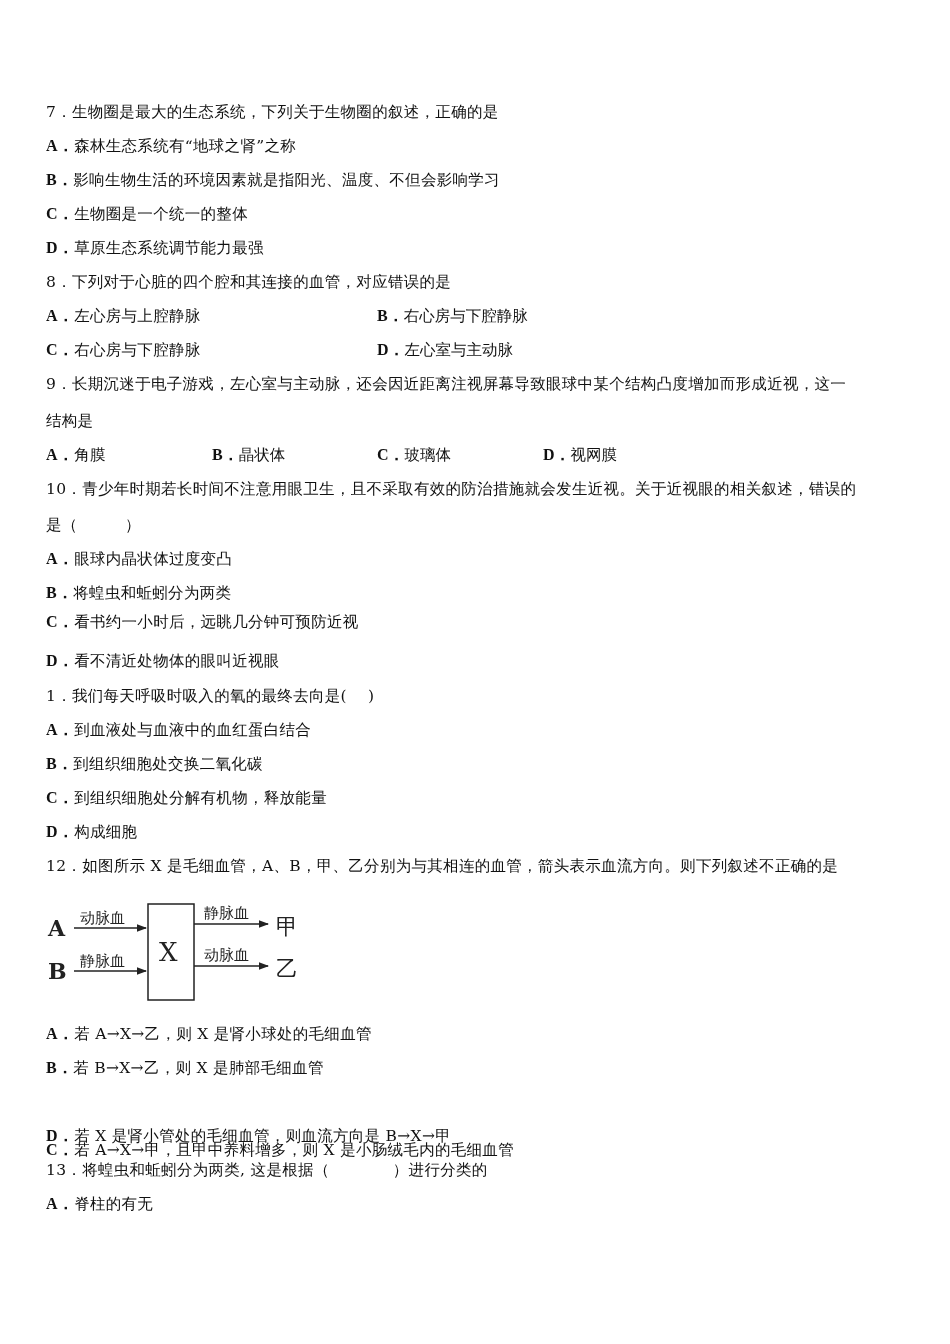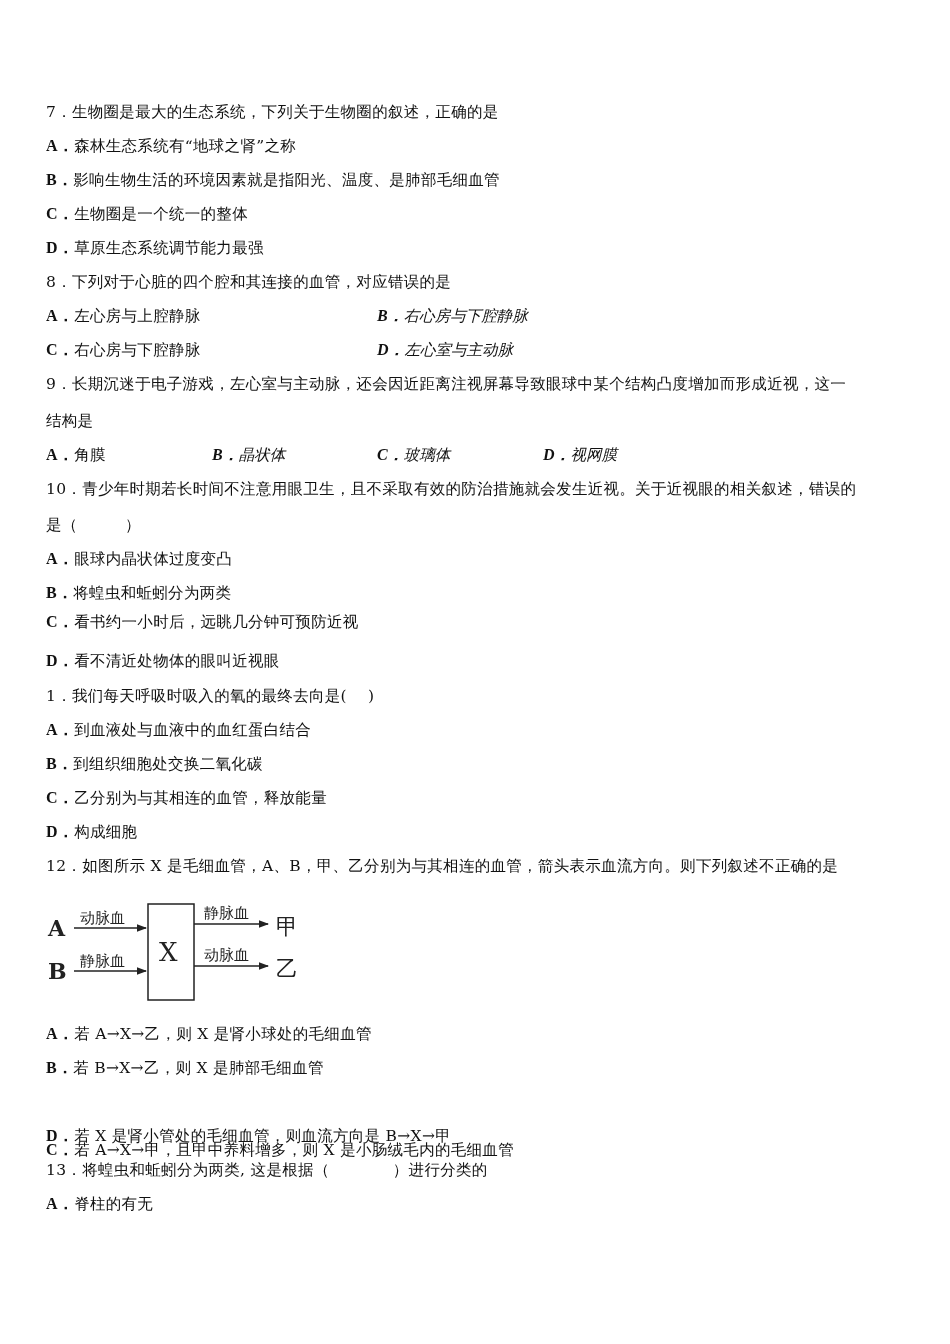--- a/index.html
+++ b/index.html
@@ -7,33 +7,33 @@
       width: 950px; height: 1344px; position: relative; overflow: hidden;
       font-family: "DejaVu Serif", "Liberation Serif", serif;
       color: #111111;
     }
     .line {
       position: absolute; left: 46px;
       font-size: 15.5px; line-height: 20px; white-space: nowrap;
       letter-spacing: 0.3px;
     }
     .lbl { font-weight: bold; font-family: "Liberation Serif", serif; font-size: 16px; }
-    .col { position: absolute; white-space: nowrap; font-size: 15.5px; line-height: 20px; font-style: italic; }
+    .col { position: absolute; white-space: nowrap; font-size: 15.5px; line-height: 20px; }
     .diagram { position: absolute; left: 46px; top: 896px; width: 270px; height: 110px; }
     .diagram svg { width: 270px; height: 110px; }
     .dtext { font-family: "DejaVu Serif", serif; }
   </style>
 </head>
 <body>
 
 <div class="line" style="top:102px">
   <span>7．</span><span>生物圈是最大的生态系统，下列关于生物圈的叙述，正确的是</span>
 </div>
 <div class="line" style="top:136px"><span class="lbl">A．</span><span>森林生态系统有“地球之肾”之称</span></div>
-<div class="line" style="top:170px"><span class="lbl">B．</span><span>影响生物生活的环境因素就是指阳光、温度、是肺部毛细血管</span></div>
+<div class="line" style="top:170px"><span class="lbl">B．</span><span>影响生物生活的环境因素就是指阳光、温度、不但会影响学习</span></div>
 <div class="line" style="top:204px"><span class="lbl">C．</span><span>生物圈是一个统一的整体</span></div>
 <div class="line" style="top:238px"><span class="lbl">D．</span><span>草原生态系统调节能力最强</span></div>
 
 <div class="line" style="top:272px">
   <span>8．</span><span>下列对于心脏的四个腔和其连接的血管，对应错误的是</span>
 </div>
 <div class="line" style="top:306px"><span class="lbl">A．</span><span>左心房与上腔静脉</span></div>
 <div class="col" style="top:306px;left:377px"><span class="lbl">B．</span><span>右心房与下腔静脉</span></div>
 <div class="line" style="top:340px"><span class="lbl">C．</span><span>右心房与下腔静脉</span></div>
 <div class="col" style="top:340px;left:377px"><span class="lbl">D．</span><span>左心室与主动脉</span></div>
@@ -54,21 +54,21 @@
 <div class="line" style="top:549px"><span class="lbl">A．</span><span>眼球内晶状体过度变凸</span></div>
 <div class="line" style="top:583px"><span class="lbl">B．</span><span>将蝗虫和蚯蚓分为两类</span></div>
 <div class="line" style="top:612px"><span class="lbl">C．</span><span>看书约一小时后，远眺几分钟可预防近视</span></div>
 <div class="line" style="top:651px"><span class="lbl">D．</span><span>看不清近处物体的眼叫近视眼</span></div>
 
 <div class="line" style="top:686px">
   <span>1．</span><span>我们每天呼吸时吸入的氧的最终去向是(　 )</span>
 </div>
 <div class="line" style="top:720px"><span class="lbl">A．</span><span>到血液处与血液中的血红蛋白结合</span></div>
 <div class="line" style="top:754px"><span class="lbl">B．</span><span>到组织细胞处交换二氧化碳</span></div>
-<div class="line" style="top:788px"><span class="lbl">C．</span><span>乙分别为与其相连的血管，释放能量</span></div>
+<div class="line" style="top:788px"><span class="lbl">C．</span><span>到组织细胞处分解有机物，释放能量</span></div>
 <div class="line" style="top:822px"><span class="lbl">D．</span><span>构成细胞</span></div>
 
 <div class="line" style="top:856px">
   <span>12．</span><span>如图所示 X 是毛细血管，A、B，甲、乙分别为与其相连的血管，箭头表示血流方向。则下列叙述不正确的是</span>
 </div>
 
 <div class="diagram">
   <svg viewBox="0 0 270 110" xmlns="http://www.w3.org/2000/svg">
     <defs>
       <marker id="arr" markerWidth="8" markerHeight="8" refX="7" refY="4" orient="auto">

